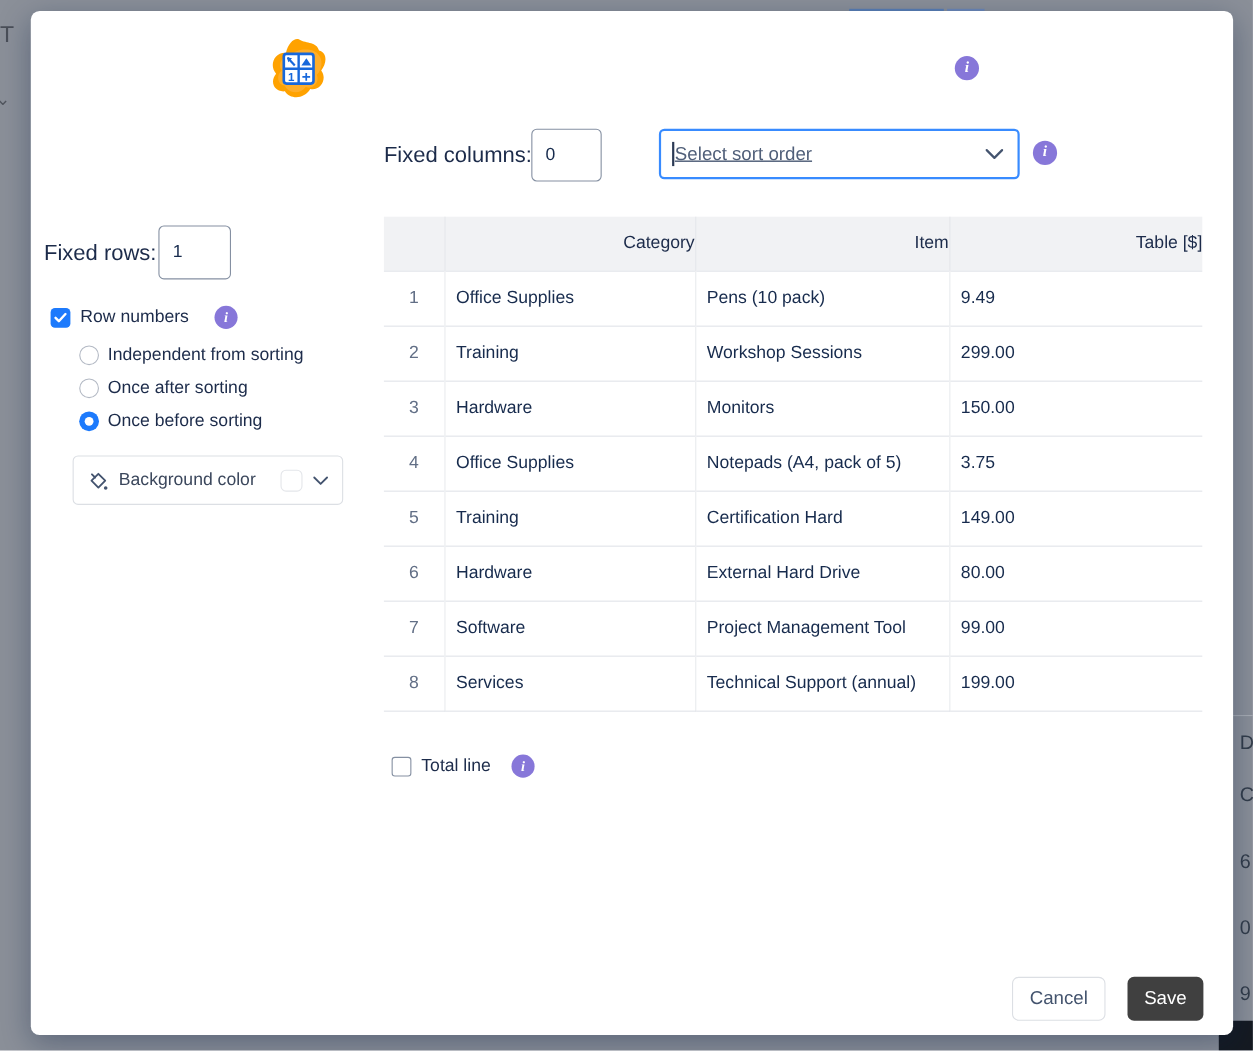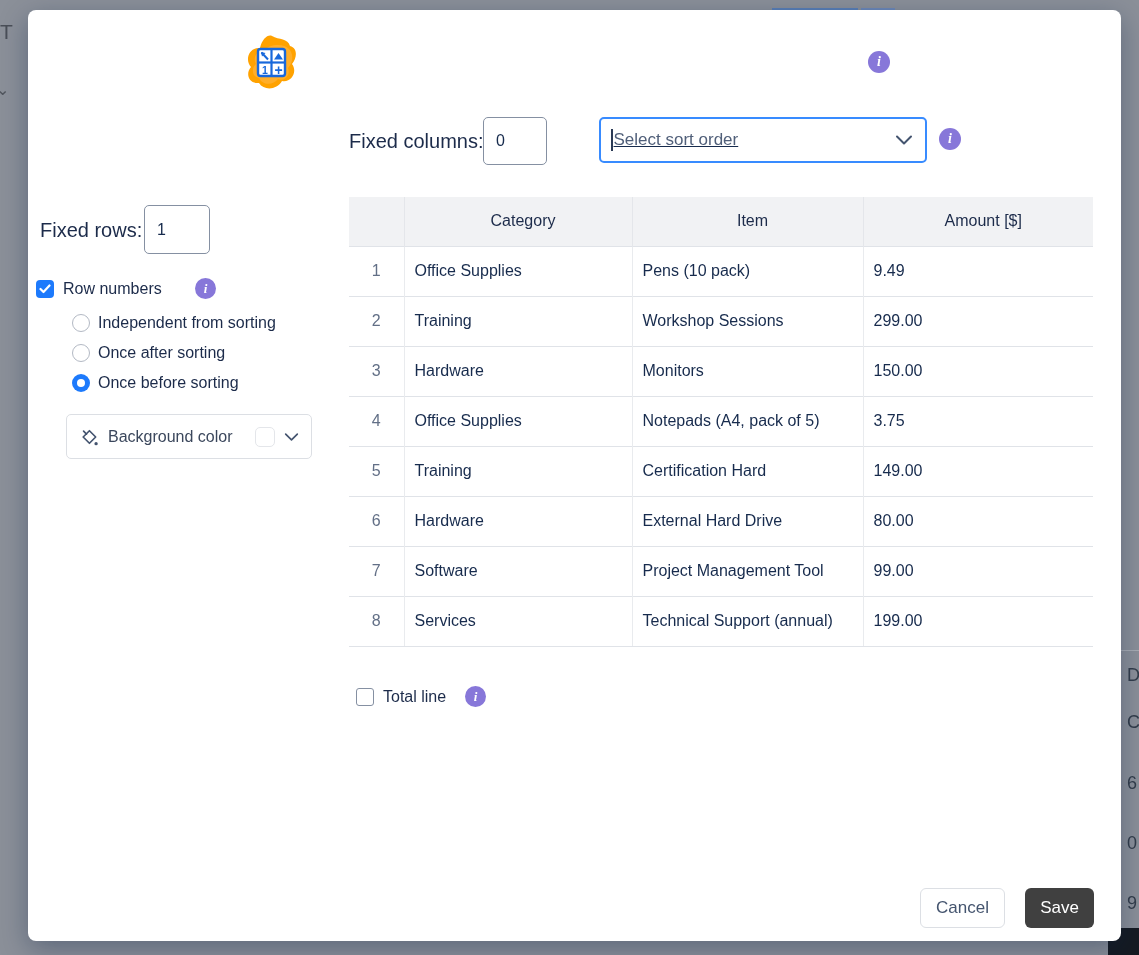--- a/index.html
+++ b/index.html
@@ -62,21 +62,21 @@
   .sort-placeholder { font-size:17px; color:#505F79; flex:1; }
   .chev { stroke:#44546F; stroke-width:2; fill:none; stroke-linecap:round; stroke-linejoin:round; }
   
   .check-row { display:flex; align-items:center; gap:9px; }
   .checkbox {
     width:18px; height:18px; border-radius:4px; flex:0 0 18px;
     display:flex; align-items:center; justify-content:center;
   }
   .checkbox.checked { background:#1D7AFC; }
   .checkbox.unchecked { background:#fff; border:1.5px solid #8590A2; border-radius:3px; }
-  .row-numbers-row { left:8px; top:270px; }
+  .row-numbers-row { left:18px; top:270px; }
   .total-line-row { left:328px; top:678px; }
   .check-label { font-size:16px; color:#1C2B4A; }
   .radio-group { left:44px; top:304px; display:flex; flex-direction:column; gap:12px; }
   .radio-row { display:flex; align-items:center; gap:8px; height:18px; }
   .radio { width:18px; height:18px; border-radius:50%; border:1.5px solid #B3B9C4; background:#fff; flex:0 0 18px; }
   .radio.selected { border:none; background:#1D7AFC; position:relative; }
   .radio.selected::after {
     content:""; position:absolute; left:5px; top:5px; width:8px; height:8px;
     border-radius:50%; background:#fff;
   }
@@ -89,21 +89,21 @@
   }
   .bg-color-label { font-size:16px; color:#3B475C; flex:1; }
   .swatch { width:20px; height:20px; border:1px solid #E4E6EA; border-radius:5px; background:#fff; }
   
   .preview-table { left:321px; top:187px; width:744px; border-collapse:collapse; table-layout:fixed; font-size:16px; }
   .preview-table col:nth-child(1){ width:55px; }
   .preview-table col:nth-child(2){ width:228px; }
   .preview-table col:nth-child(3){ width:231px; }
   .preview-table col:nth-child(4){ width:230px; }
   .preview-table th {
-    background:#F1F2F4; height:49px; font-weight:400; text-align:center;
+    background:#F1F2F4; height:49px; font-weight:400; text-align:right;
     padding-left:10px; color:#1C2B4A; border-right:1px solid #E4E6EA;
   }
   .preview-table th:last-child, .preview-table td:last-child { border-right:none; }
   .preview-table td {
     height:50px; padding-left:10px; color:#172B4D;
     border-top:1px solid #E0E3E8; border-right:1px solid #E9EBEE;
   }
   .preview-table tr:last-child td { border-bottom:1px solid #E0E3E8; }
   .preview-table td.num { text-align:center; color:#626F86; padding-left:0; }
   .preview-table th.num { padding-left:0; }
@@ -200,21 +200,21 @@
         <col>
         <col>
         <col>
         <col>
       </colgroup>
     <thead>
         <tr id="table-head-row">
           <th class="num"></th>
           <th>Category</th>
           <th>Item</th>
-          <th>Amount [$]</th>
+          <th>Table [$]</th>
         </tr>
       </thead>
     <tbody id="table-body">
         <tr>
           <td class="num">1</td>
           <td>Office Supplies</td>
           <td>Pens (10 pack)</td>
           <td>9.49</td>
         </tr>
         <tr>

